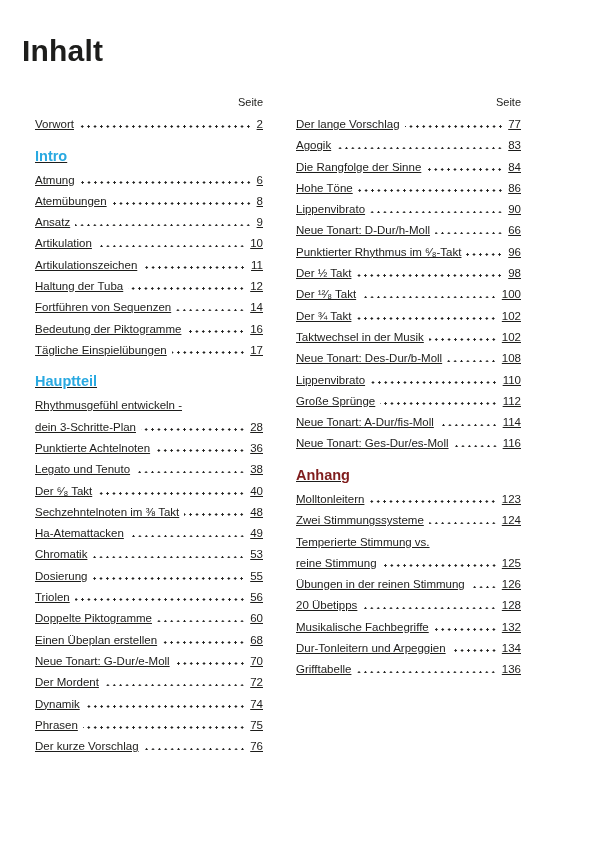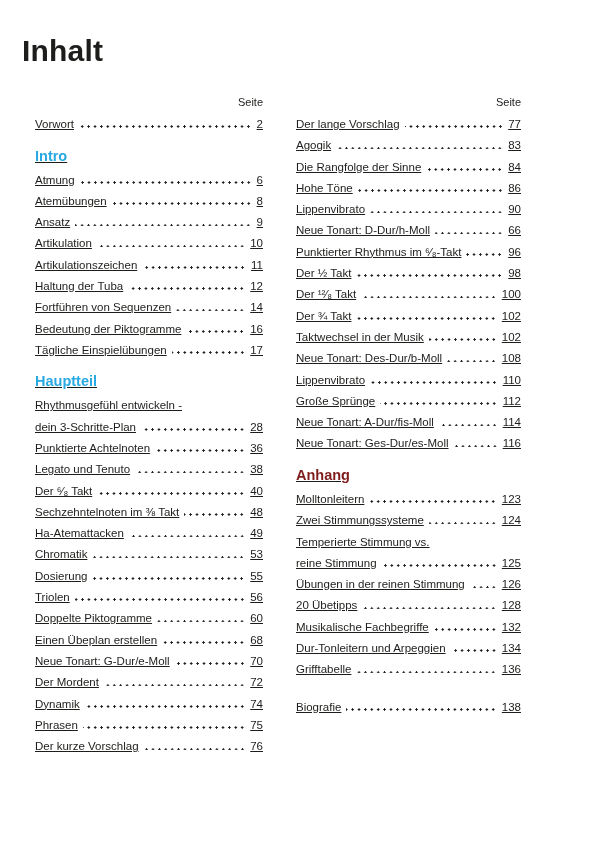--- a/index.html
+++ b/index.html
@@ -324,22 +324,15 @@
             <span class="toc-label">Dur-Tonleitern und Arpeggien</span>
             <span class="dot-leader"></span>
             <span class="page-num">134</span>
           </div>
           <div class="toc-row">
             <span class="toc-label">Grifftabelle</span>
             <span class="dot-leader"></span>
             <span class="page-num">136</span>
           </div>
         </div>
-        <div class="toc-block extra-gap">
-          <div class="toc-row">
-            <span class="toc-label">Biografie</span>
-            <span class="dot-leader"></span>
-            <span class="page-num">138</span>
-          </div>
-        </div>
       </div>
   </div>
 </div>
 
 </body></html>

